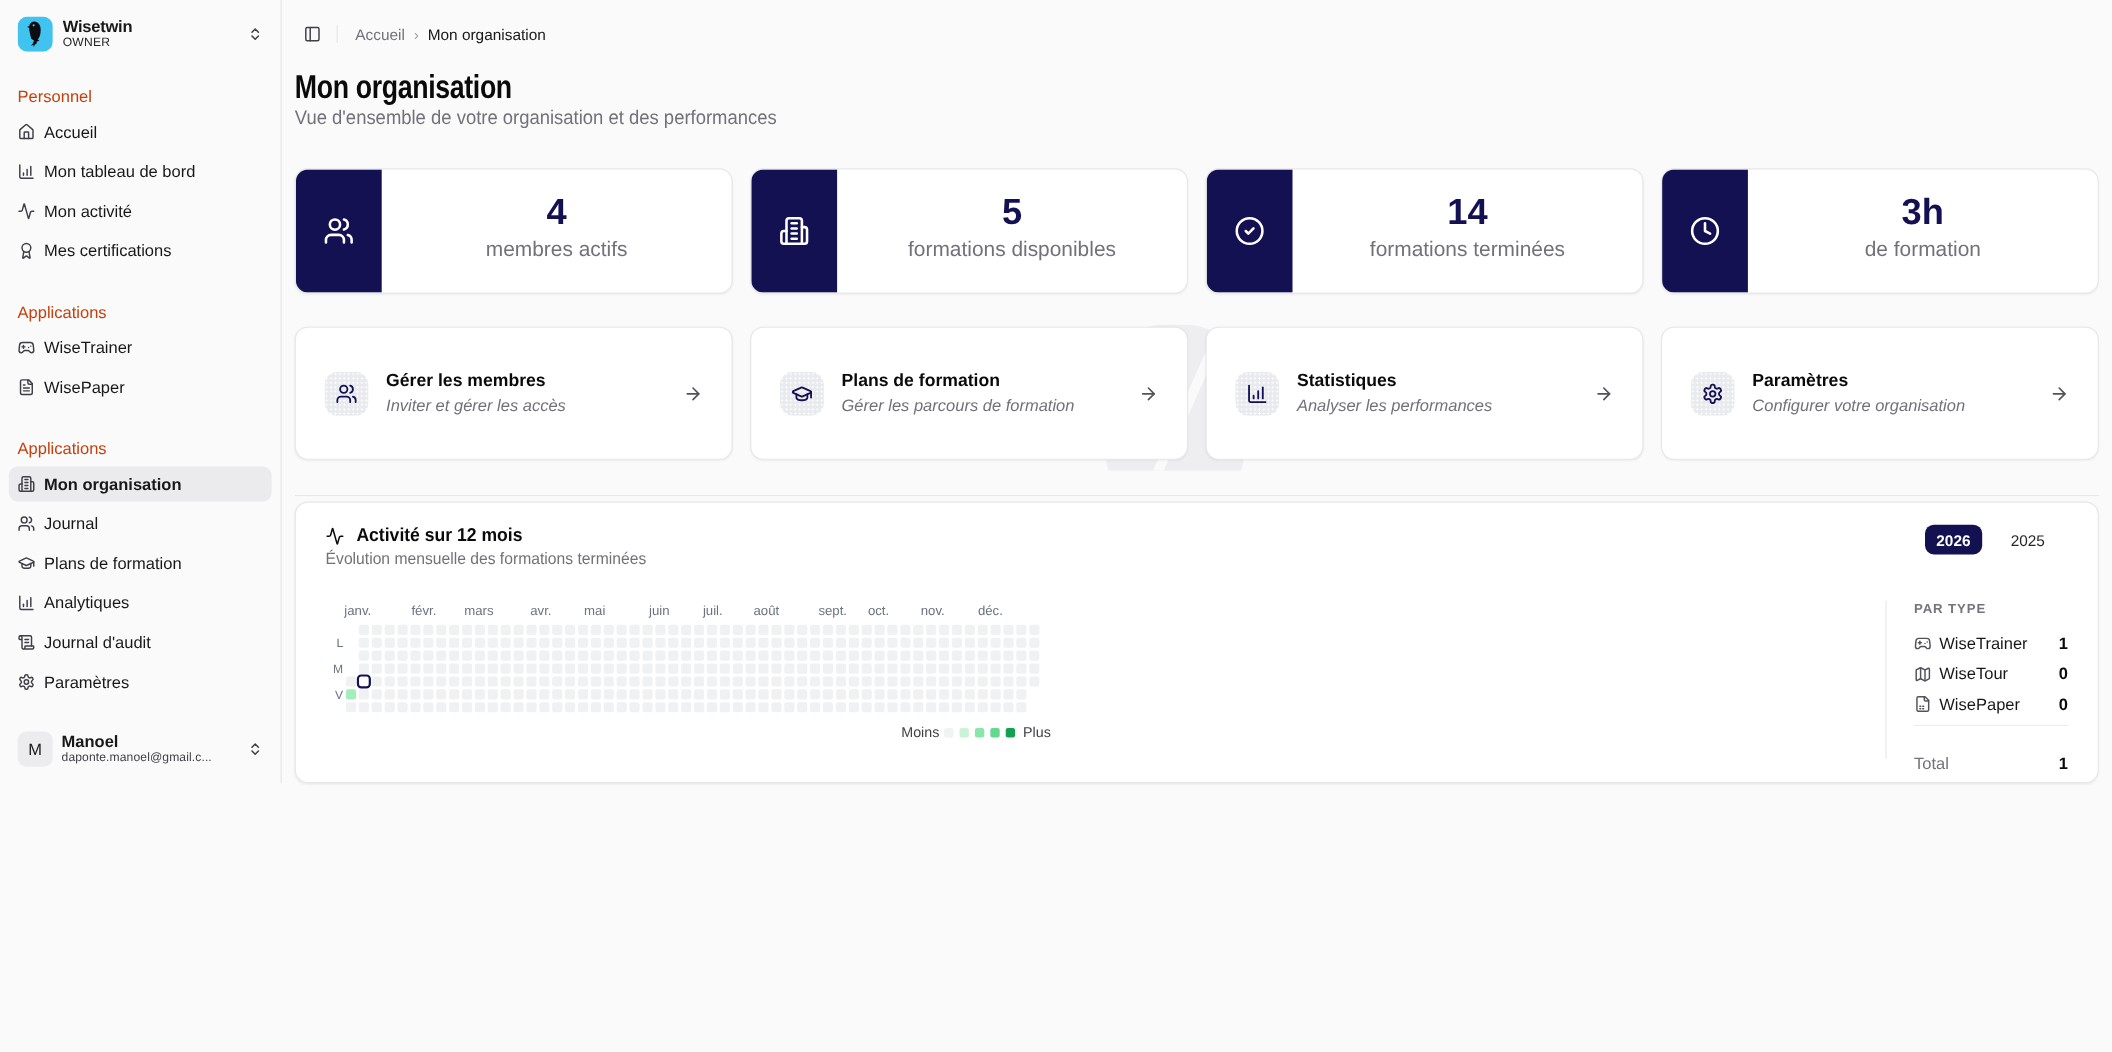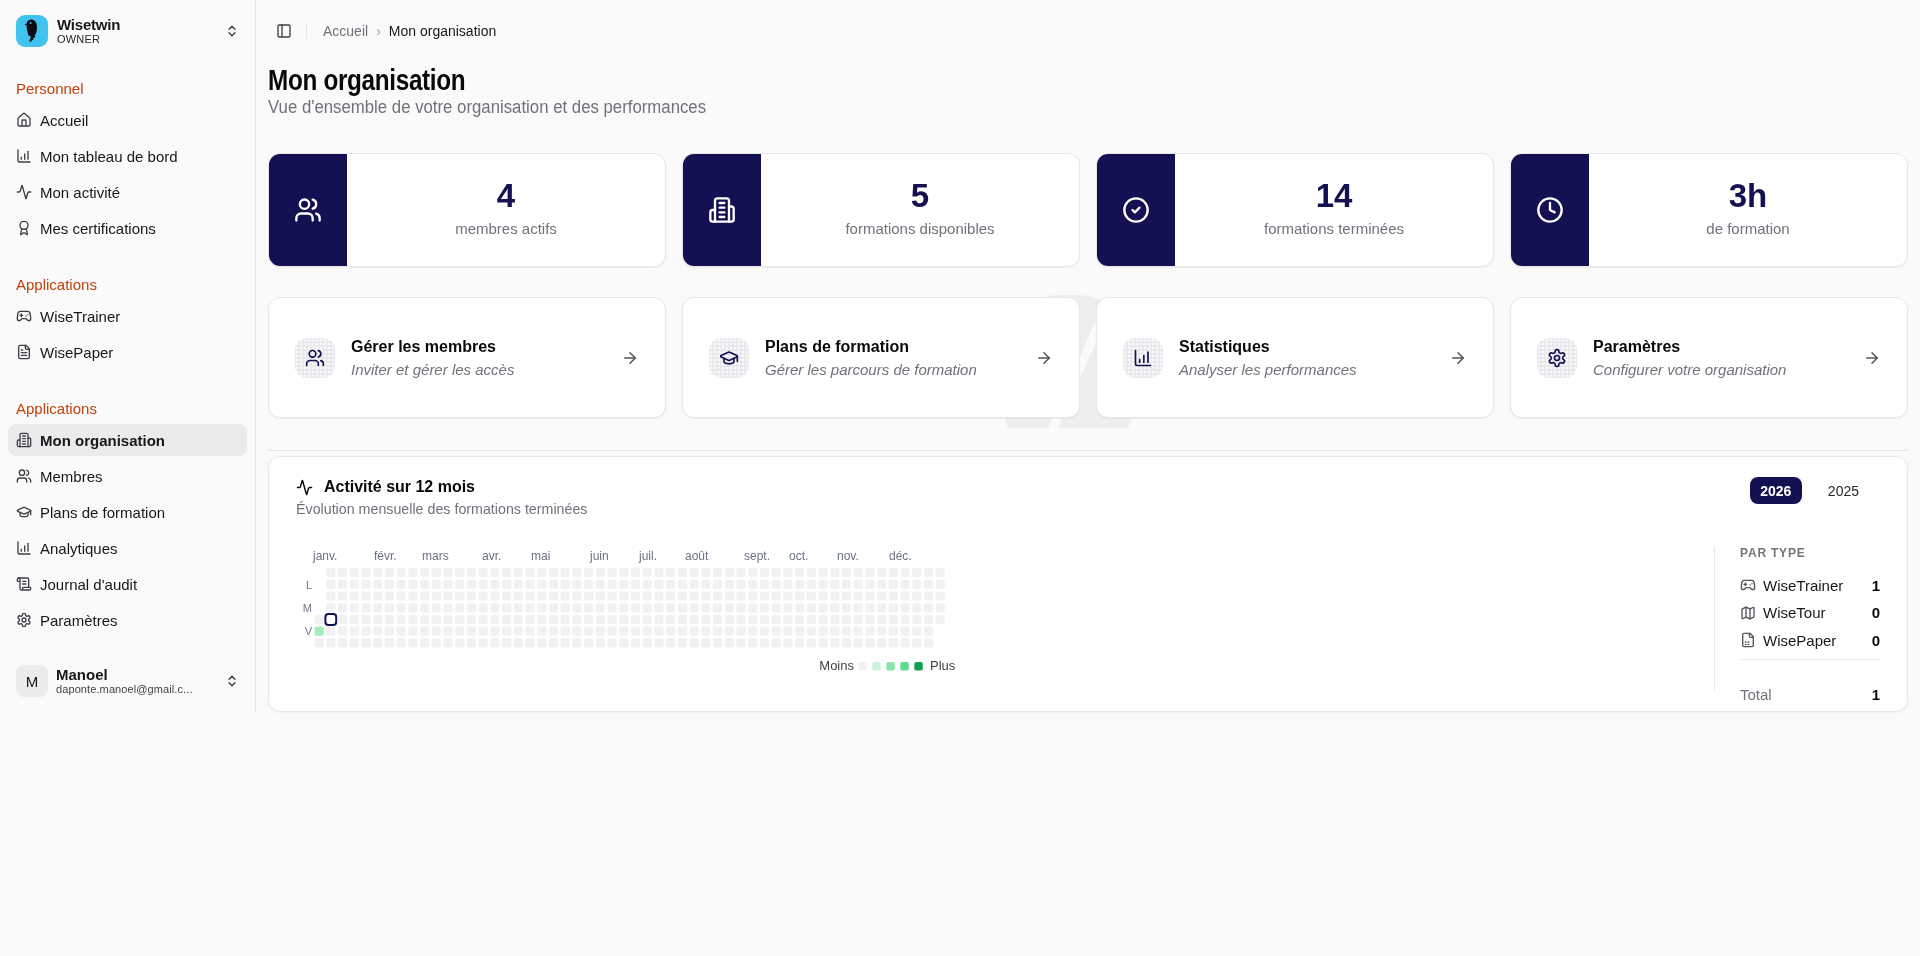--- a/index.html
+++ b/index.html
@@ -37,21 +37,21 @@
 
 .ghost { position:absolute; left:744px; top:295px; width:136px; height:133px; overflow:hidden; z-index:0; pointer-events:none; }
 .ghost-blob { position:absolute; left:5px; top:0; width:126px; height:170px; background:#eeeef0; border-radius:54px; }
 .ghost-slash { position:absolute; left:72px; top:-10px; width:9px; height:180px; background:#fafafa; transform:rotate(24deg); }
 
 .stats { position:relative; z-index:1; display:flex; gap:16px; margin-top:35px; }
 .stat-card { position:relative; width:398px; height:114px; background:#fff; border:1px solid #e7e7ea; border-radius:12px; box-shadow:0 1px 2px rgba(0,0,0,.05); display:flex; overflow:hidden; }
 .stat-ink { width:78px; background:#141153; display:flex; align-items:center; justify-content:center; flex:none; }
 .stat-body { flex:1; display:flex; flex-direction:column; align-items:center; justify-content:center; padding-bottom:6px; }
 .stat-num { font-size:33px; font-weight:700; color:#141153; line-height:36px; }
-.stat-label { font-size:15px; color:#71717a; margin-top:6px; }
+.stat-label { font-size:19px; color:#71717a; margin-top:6px; }
 
 .actions { position:relative; z-index:1; display:flex; gap:16px; margin-top:30px; }
 .action-card { width:398px; height:121px; background:#fff; border:1px solid #e7e7ea; border-radius:12px; box-shadow:0 1px 2px rgba(0,0,0,.05); display:flex; align-items:center; padding:0 26px; }
 .action-ic { width:40px; height:40px; border-radius:12px; background-color:#e9eaed; background-image:radial-gradient(rgba(255,255,255,.8) .9px, transparent .9px); background-size:4px 4px; display:flex; align-items:center; justify-content:center; flex:none; margin-right:16px; }
 .action-title { font-size:16px; font-weight:700; color:#0a0a0a; }
 .action-sub { font-size:15px; color:#71717a; margin-top:5px;font-style:italic; }
 .action-arrow { margin-left:auto; }
 
 .rule { position:relative; z-index:1; height:1px; background:#e7e7ea; margin-top:32px; }
 
@@ -165,21 +165,21 @@
         </svg>
         <span>Mon organisation</span>
       </div>
     <div class="nav-item">
         <svg width="16" height="16" viewBox="0 0 24 24" fill="none" stroke="#3f3f46" stroke-width="2" stroke-linecap="round" stroke-linejoin="round">
           <path d="M16 21v-2a4 4 0 0 0-4-4H6a4 4 0 0 0-4 4v2"></path>
           <circle cx="9" cy="7" r="4"></circle>
           <path d="M22 21v-2a4 4 0 0 0-3-3.87"></path>
           <path d="M16 3.13a4 4 0 0 1 0 7.75"></path>
         </svg>
-        <span>Membres</span>
+        <span>Journal</span>
       </div>
     <div class="nav-item">
         <svg width="16" height="16" viewBox="0 0 24 24" fill="none" stroke="#3f3f46" stroke-width="2" stroke-linecap="round" stroke-linejoin="round">
           <path d="M21.42 10.922a1 1 0 0 0-.019-1.838L12.83 5.18a2 2 0 0 0-1.66 0L2.6 9.08a1 1 0 0 0 0 1.832l8.57 3.908a2 2 0 0 0 1.66 0z"></path>
           <path d="M22 10v6"></path>
           <path d="M6 12.5V16a6 3 0 0 0 12 0v-3.5"></path>
         </svg>
         <span>Plans de formation</span>
       </div>
     <div class="nav-item">

